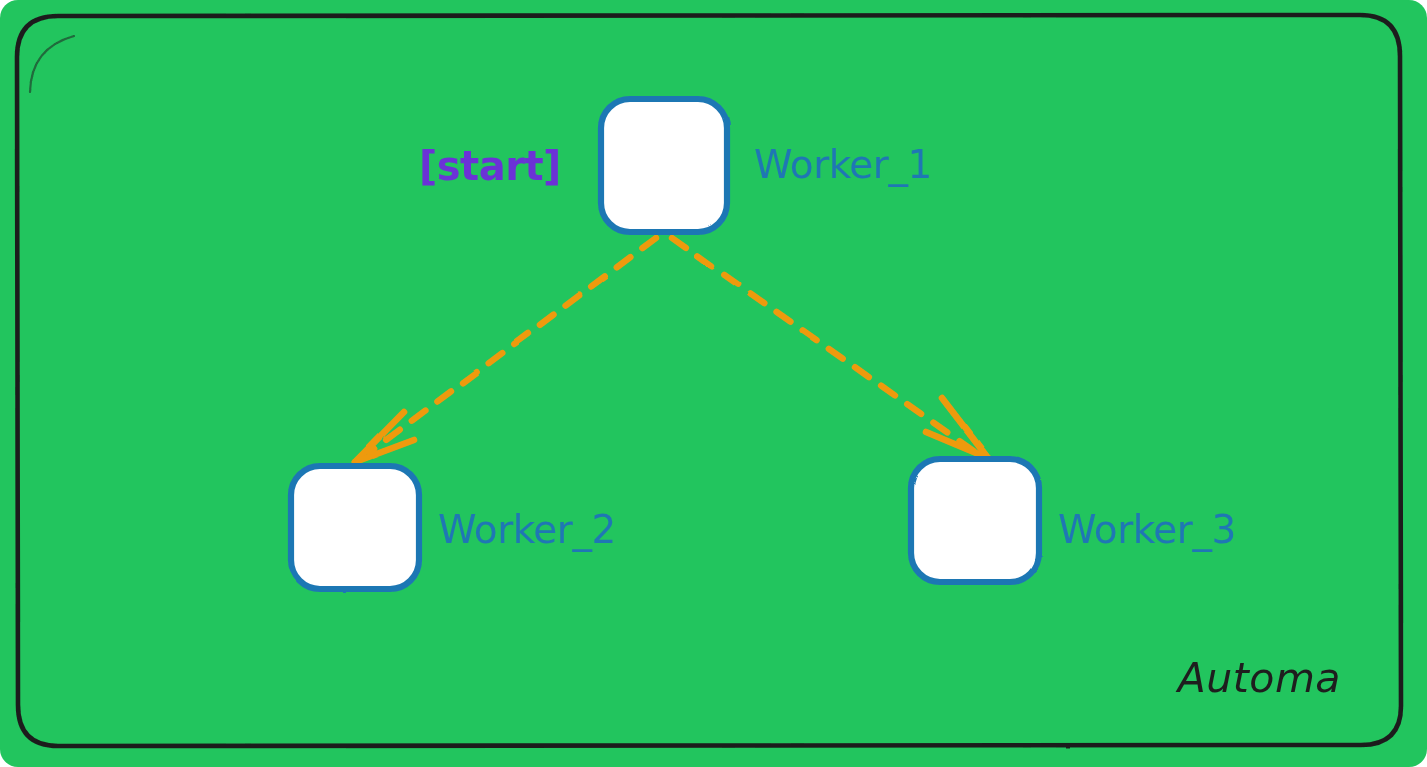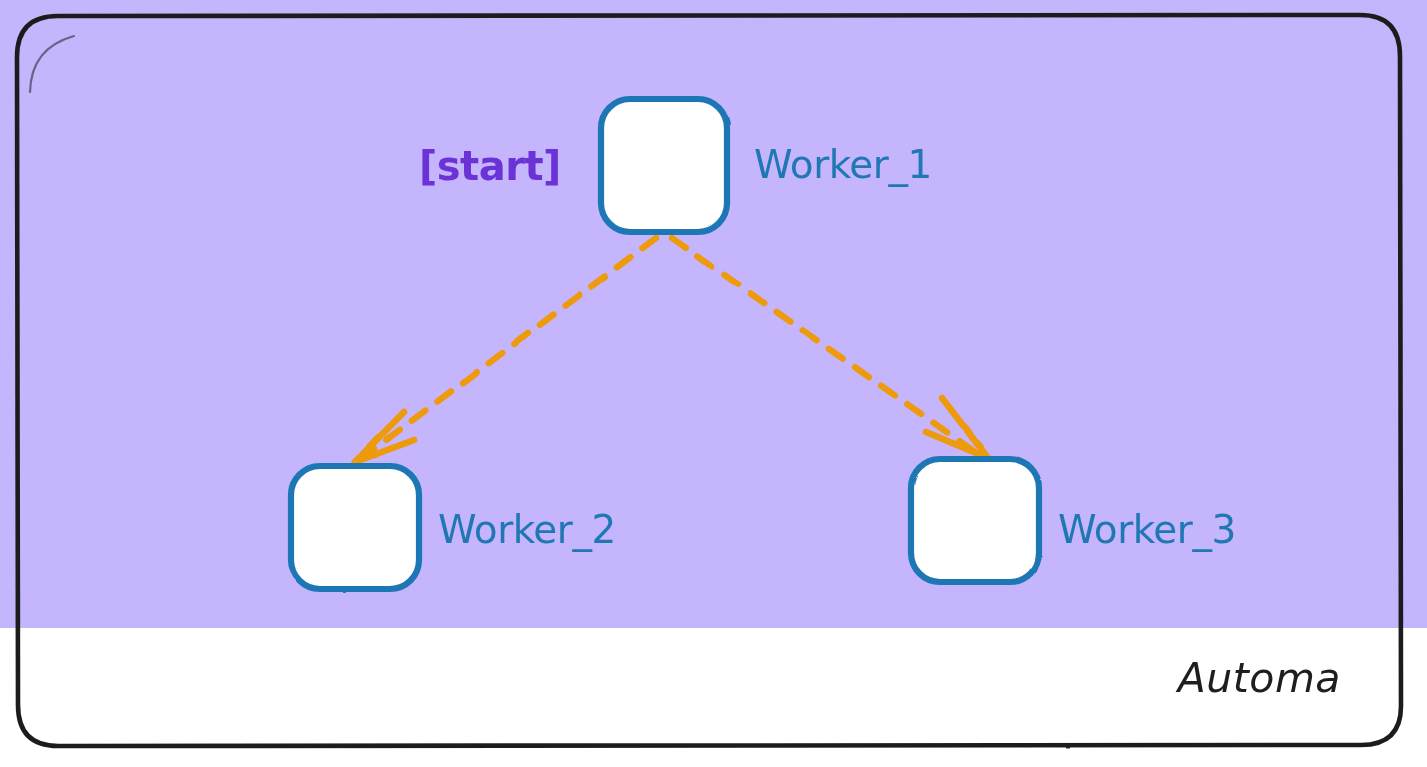--- a/index.html
+++ b/index.html
@@ -10,22 +10,23 @@
   }
   body {
     width: 1427px;
     height: 767px;
     overflow: hidden;
     font-family: "DejaVu Sans", sans-serif;
   }
   #canvas-wrap {
     position: relative;
     width: 1427px;
-    height: 628px;
-    background: #c4b5fd;
+    height: 767px;
+    background: #22c55e;
+    border-radius: 18px;
   }
   #graph-svg {
     position: absolute;
     left: 0;
     top: 0;
     width: 1427px;
     height: 767px;
     display: block;
   }
   .node-label,

